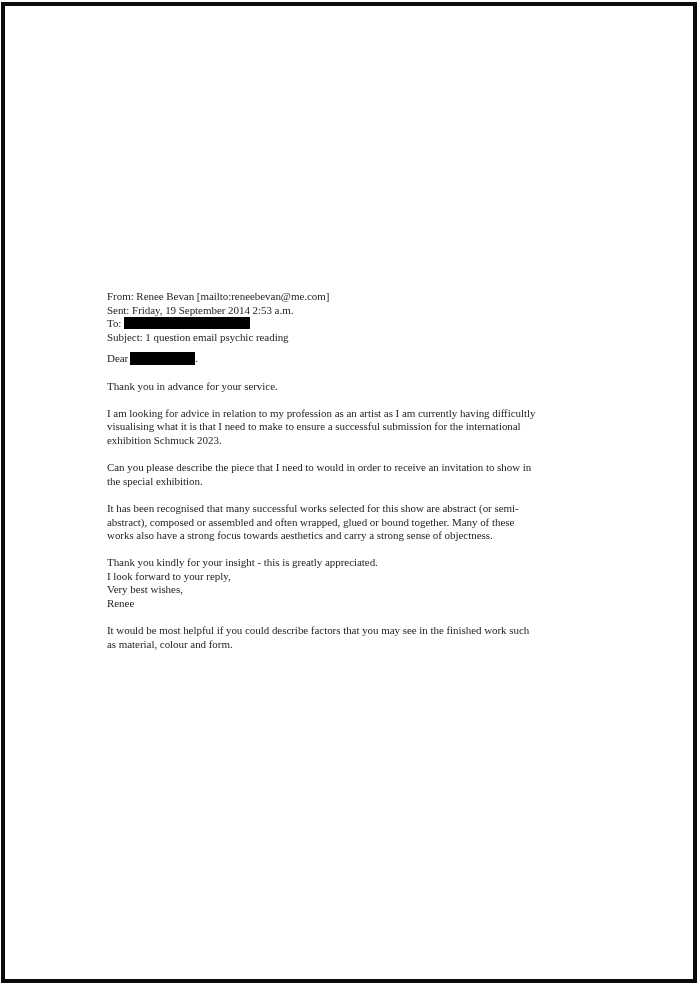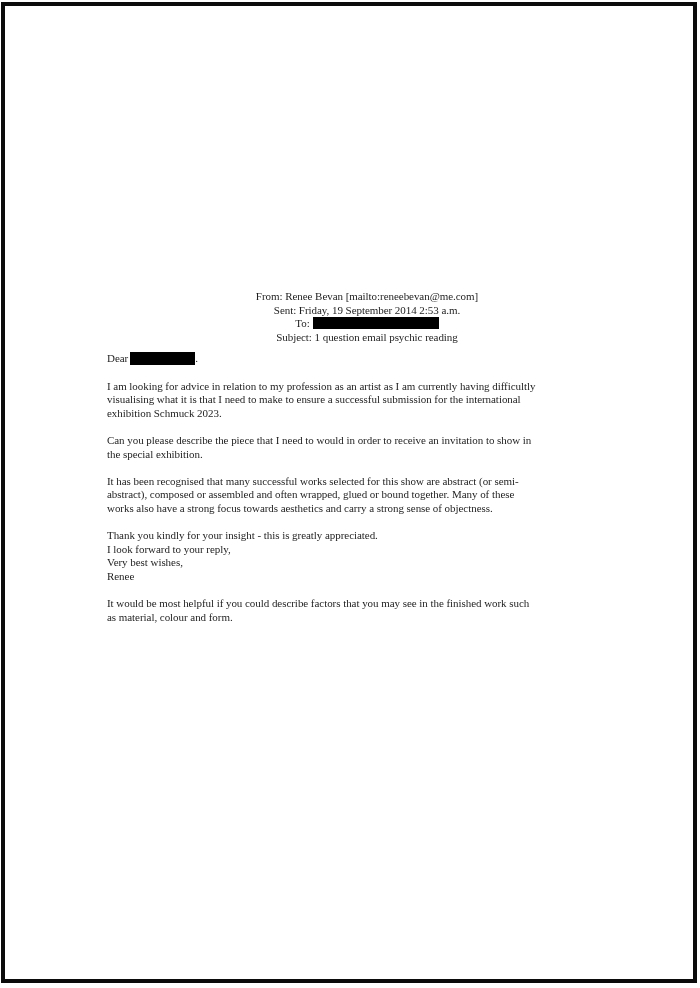--- a/index.html
+++ b/index.html
@@ -32,21 +32,20 @@
     width: 520px;
     font-size: 11px;
     line-height: 13.6px;
     letter-spacing: -0.05px;
     color: #1e1e1e;
     -webkit-font-smoothing: antialiased;
   }
   .hline {
     white-space: pre;
     height: 13.6px;
-    text-align: center;
   }
   .para {
     white-space: pre;
     margin: 13.6px 0 0 0;
   }
   .greeting {
     margin-top: 8px;
     white-space: pre;
   }
   .redact {
@@ -75,20 +74,21 @@
 
   <div>
     <div class="hline">From: Renee Bevan [mailto:reneebevan@me.com]</div>
     <div class="hline">Sent: Friday, 19 September 2014 2:53 a.m.</div>
     <div class="hline"><span>To:</span><span class="redact redact-to"></span></div>
     <div class="hline">Subject: 1 question email psychic reading</div>
   </div>
 
   <div class="greeting"><span>Dear</span><span class="redact redact-dear"></span><span>.</span></div>
 
+  <p class="para">Thank you in advance for your service.</p>
   <p class="para">I am looking for advice in relation to my profession as an artist as I am currently having difficultly
 visualising what it is that I need to make to ensure a successful submission for the international
 exhibition Schmuck 2023.</p>
   <p class="para">Can you please describe the piece that I need to would in order to receive an invitation to show in
 the special exhibition.</p>
   <p class="para">It has been recognised that many successful works selected for this show are abstract (or semi-
 abstract), composed or assembled and often wrapped, glued or bound together. Many of these
 works also have a strong focus towards aesthetics and carry a strong sense of objectness.</p>
   <p class="para">Thank you kindly for your insight - this is greatly appreciated.
 I look forward to your reply,

